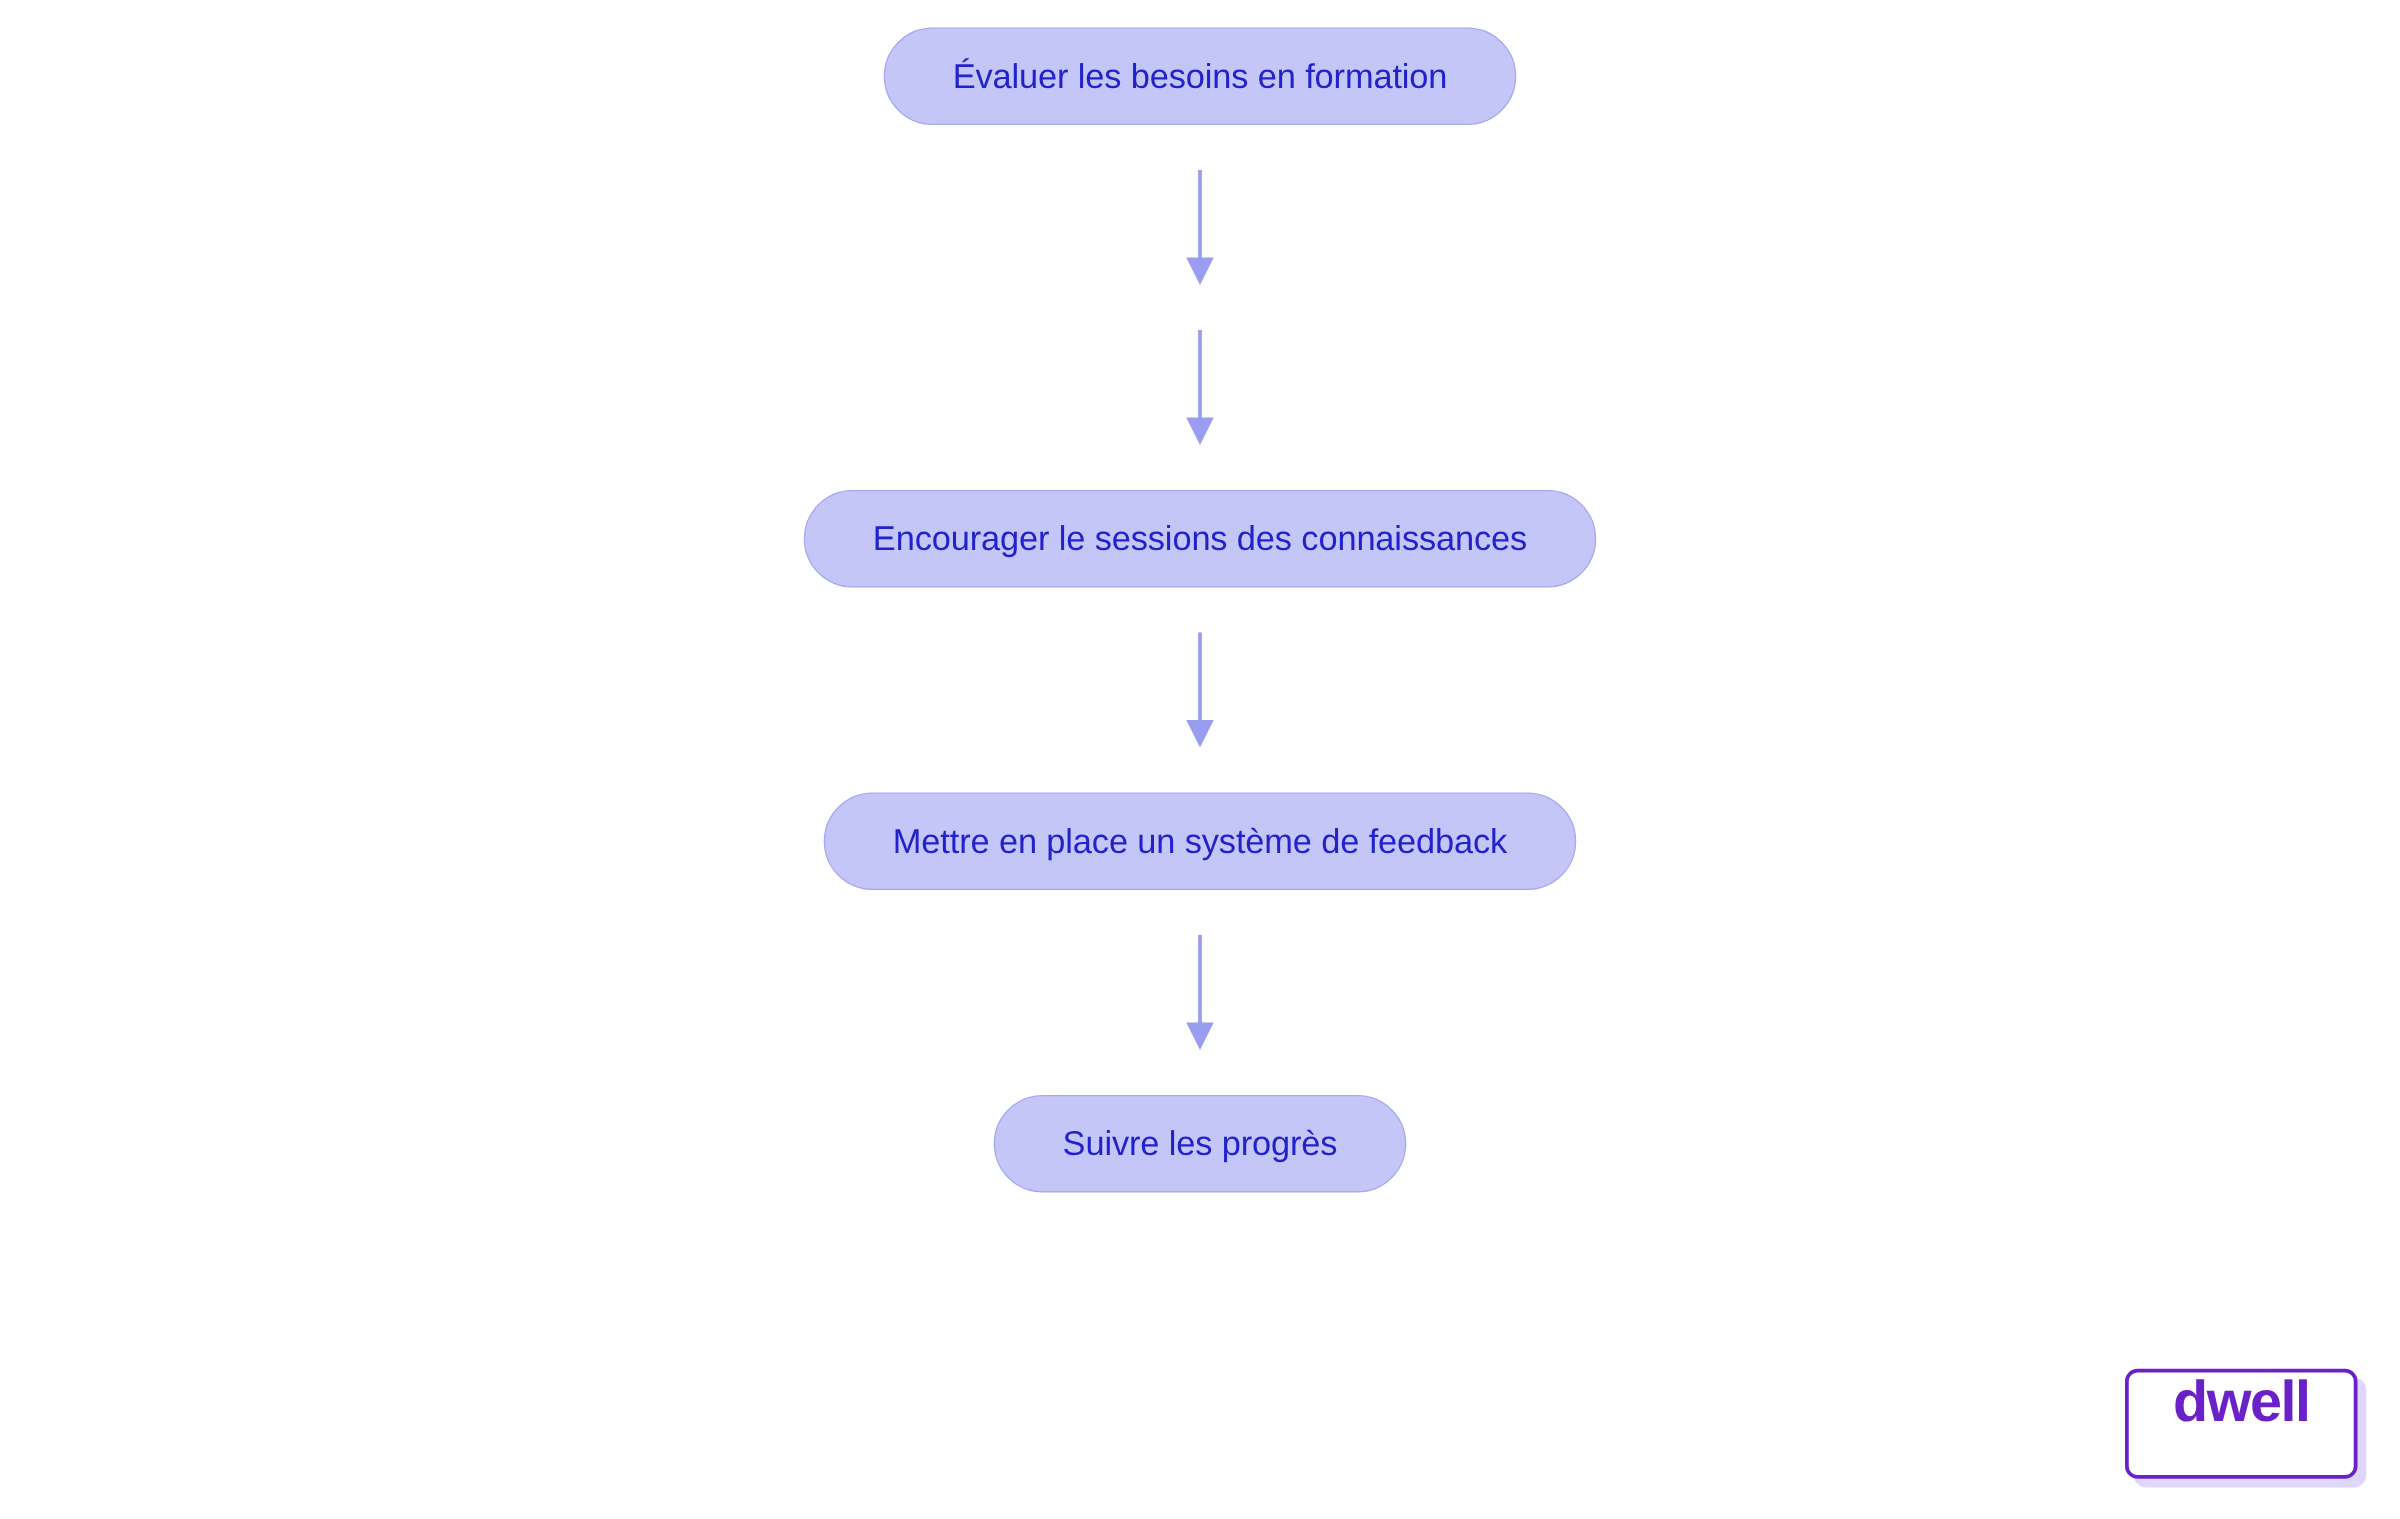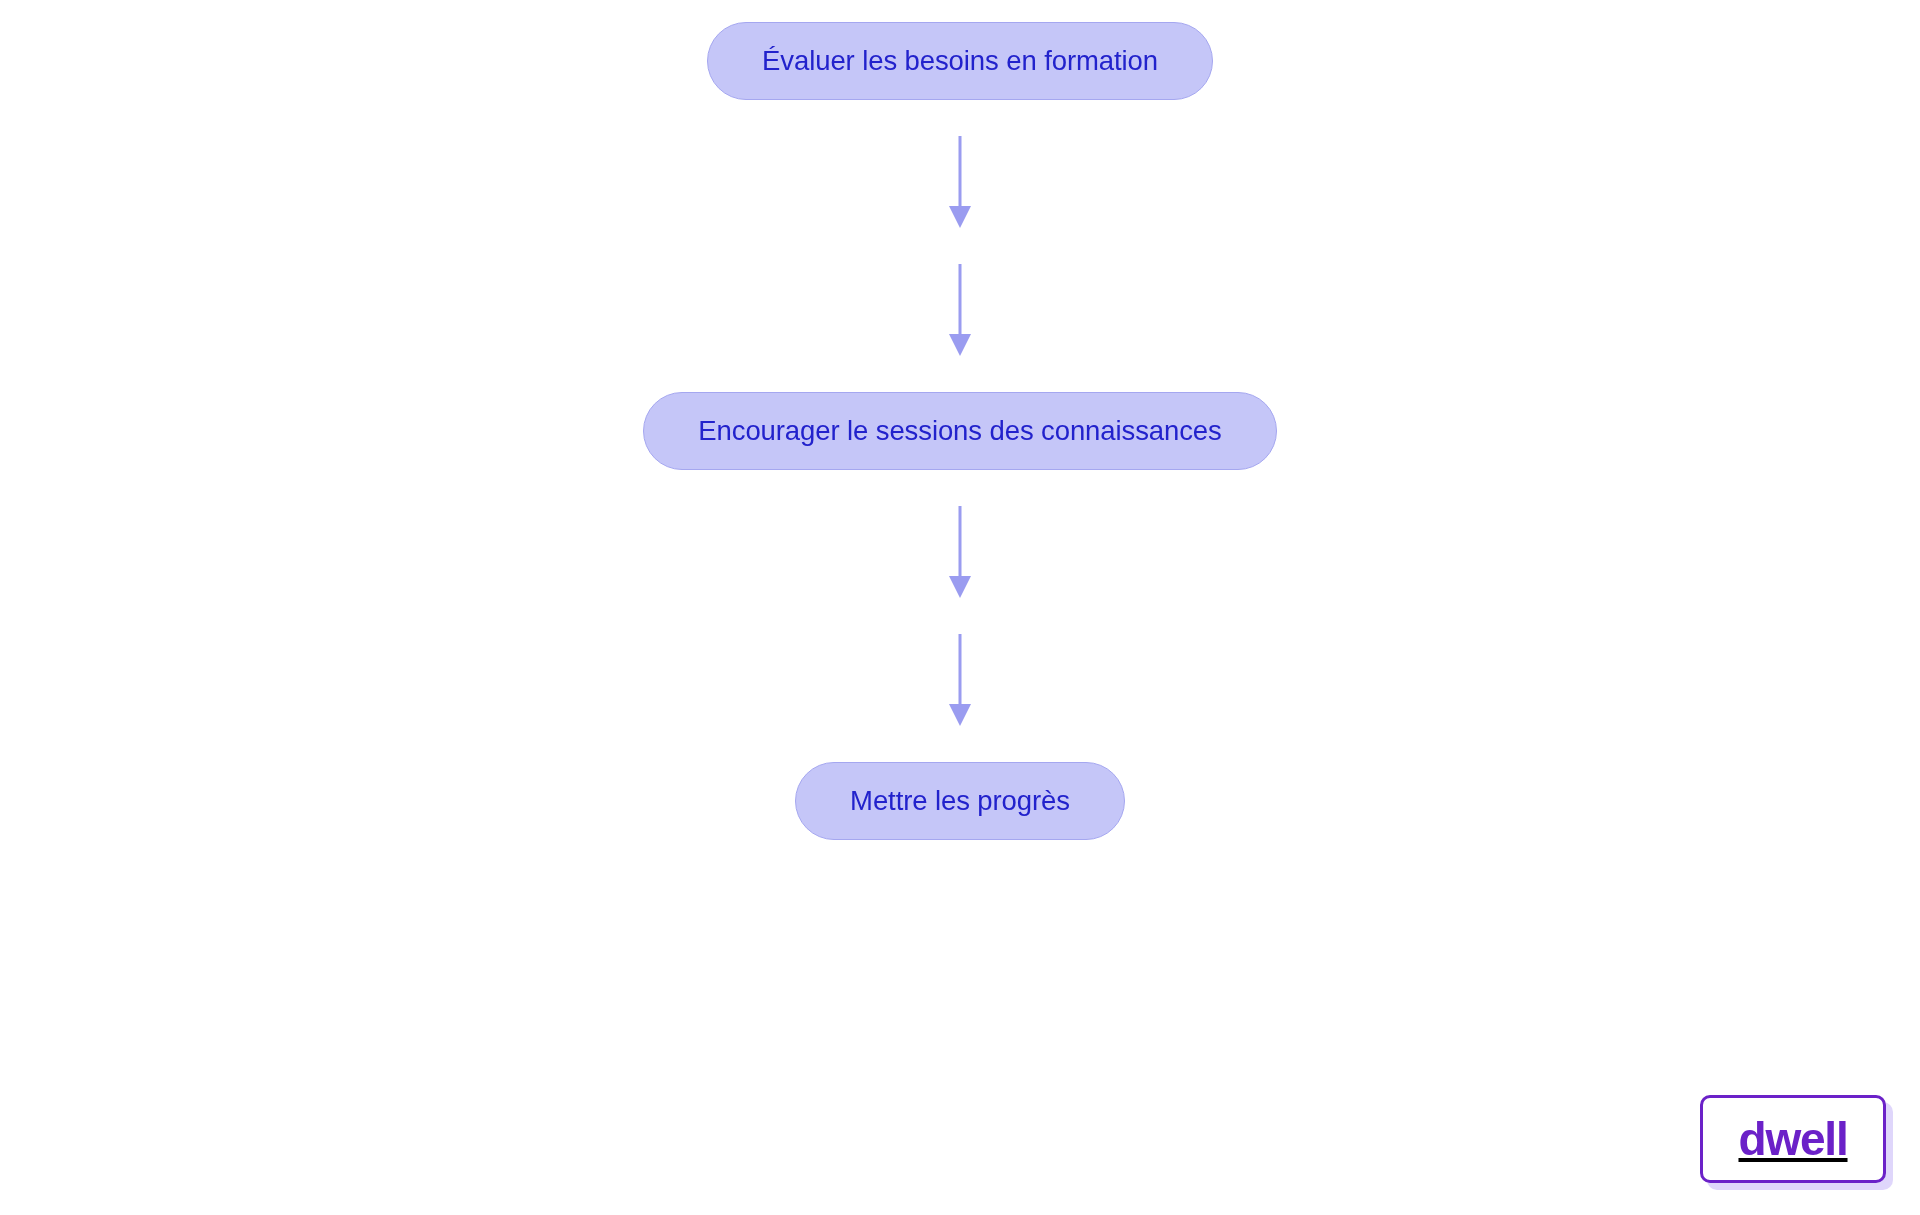--- a/index.html
+++ b/index.html
@@ -90,24 +90,22 @@
     position: absolute;
     right: 34px;
     bottom: 32px;
     box-sizing: border-box;
     width: 186px;
     height: 88px;
     background: #ffffff;
     border: 3px solid #6b21c8;
     border-radius: 10px;
     display: flex;
-    align-items: center;
     justify-content: center;
     box-shadow: 7px 7px 0 0 rgba(197,181,248,0.55);
-    text-decoration: underline;
   }
   .dwell-badge .dwell-text {
     color: #6b21c8;
     font-size: 46px;
     font-weight: 700;
     letter-spacing: -1.2px;
     line-height: 1;
   }
 </style>
 </head>
@@ -134,28 +132,31 @@
 
     <div class="node">
       <span class="node-label">Encourager le sessions des connaissances</span>
     </div>
 
     <div class="connector">
       <span class="shaft"></span>
       <span class="head"></span>
     </div>
 
+    <div class="node">
+      <span class="node-label">Mettre en place un système de feedback</span>
+    </div>
 
     <div class="connector">
       <span class="shaft"></span>
       <span class="head"></span>
     </div>
 
     <div class="node">
-      <span class="node-label">Mettre les progrès</span>
+      <span class="node-label">Suivre les progrès</span>
     </div>
 
   </div>
 
   <div class="dwell-badge">
     <span class="dwell-text">dwell</span>
   </div>
 
 </div>
 

